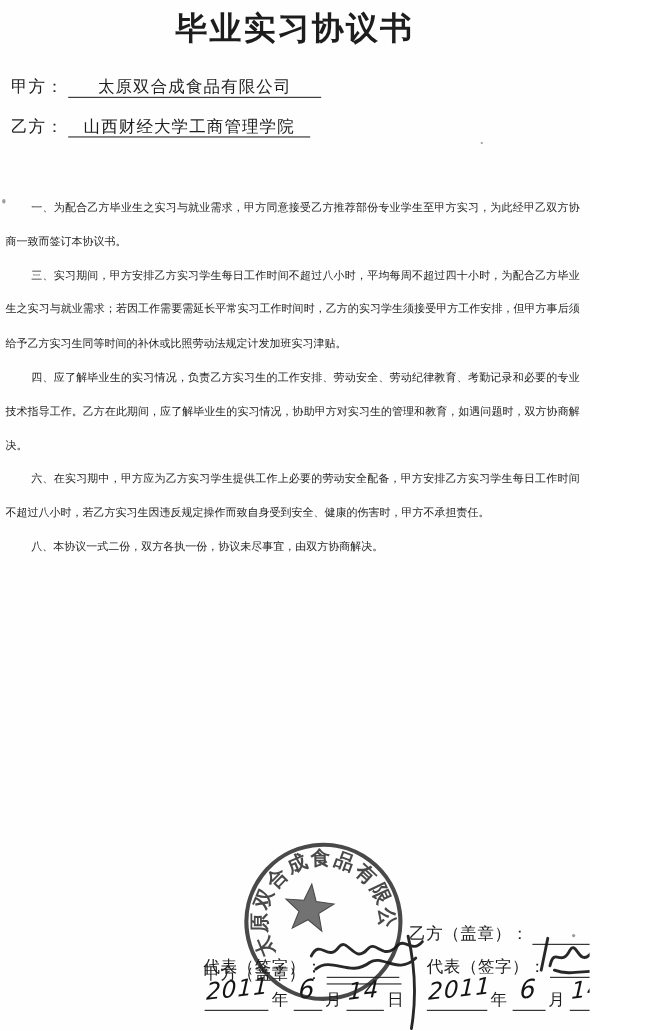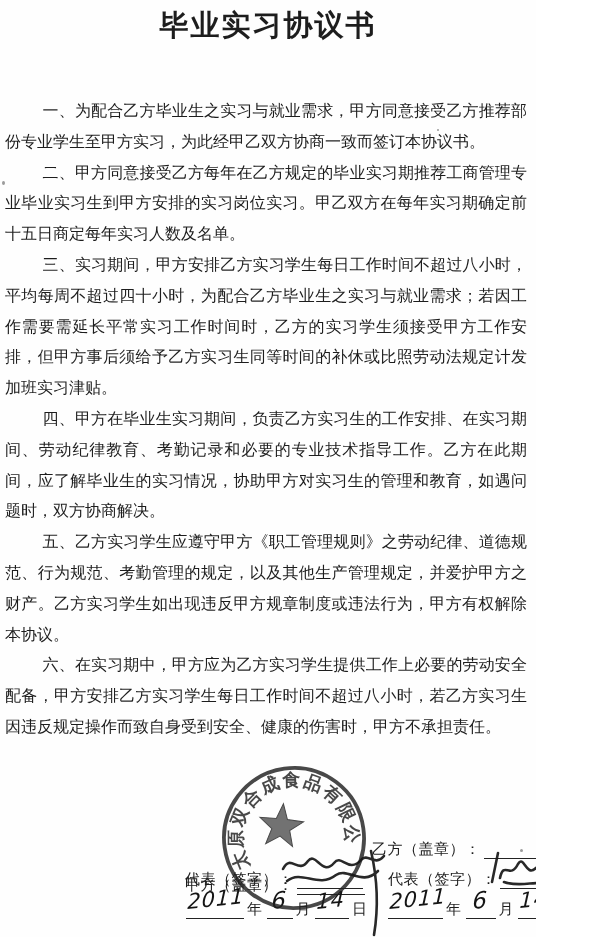--- a/index.html
+++ b/index.html
@@ -28,21 +28,21 @@
     text-align:center;
     height:18px;
     vertical-align:bottom;
     margin-left:4px;
     letter-spacing:1px;
   }
   .pline.a{ width:230px; }
   .pline.b{ width:220px; }
   .body{
     margin:50px 9px 0 5px;
-    font-size:16px;
+    font-size:10px;
     line-height:30.8px;
     text-align:justify;
   }
   .body p{ margin:0; text-indent:2.35em; }
   
   .sigrow{
     position:absolute;
     white-space:nowrap;
     font-size:15px;
     letter-spacing:0.5px;
@@ -76,28 +76,35 @@
     border-radius:50%;
   }
 </style>
 </head>
 <body>
 
 <div class="page">
 
   <h1 class="title">毕业实习协议书</h1>
 
+  <div class="parties">
+    <div class="party-row">
+      <span class="plabel">甲方：</span><span class="pline a"><span>太原双合成食品有限公司</span></span>
+    </div>
+    <div class="party-row">
+      <span class="plabel">乙方：</span><span class="pline b"><span>山西财经大学工商管理学院</span></span>
+    </div>
+  </div>
 
   <div class="body">
     <p>一、为配合乙方毕业生之实习与就业需求，甲方同意接受乙方推荐部份专业学生至甲方实习，为此经甲乙双方协商一致而签订本协议书。</p>
-    <p>二、甲方同意接受乙方每年在乙方规定的毕业实习期推荐工商管理专业毕业实习生到甲方安排的实习岗位实习。甲乙双方在每年实习期确定前十五日商定每年实习人数及名单。</p>
     <p>三、实习期间，甲方安排乙方实习学生每日工作时间不超过八小时，平均每周不超过四十小时，为配合乙方毕业生之实习与就业需求；若因工作需要需延长平常实习工作时间时，乙方的实习学生须接受甲方工作安排，但甲方事后须给予乙方实习生同等时间的补休或比照劳动法规定计发加班实习津贴。</p>
-    <p>四、甲方在毕业生实习期间，负责乙方实习生的工作安排、在实习期间、劳动纪律教育、考勤记录和必要的专业技术指导工作。乙方在此期间，应了解毕业生的实习情况，协助甲方对实习生的管理和教育，如遇问题时，双方协商解决。</p>
-    <p>五、乙方实习学生应遵守甲方《职工管理规则》之劳动纪律、道德规范、行为规范、考勤管理的规定，以及其他生产管理规定，并爱护甲方之财产。乙方实习学生如出现违反甲方规章制度或违法行为，甲方有权解除本协议。</p>
+    <p>四、应了解毕业生的实习情况，负责乙方实习生的工作安排、劳动安全、劳动纪律教育、考勤记录和必要的专业技术指导工作。乙方在此期间，应了解毕业生的实习情况，协助甲方对实习生的管理和教育，如遇问题时，双方协商解决。</p>
     <p>六、在实习期中，甲方应为乙方实习学生提供工作上必要的劳动安全配备，甲方安排乙方实习学生每日工作时间不超过八小时，若乙方实习生因违反规定操作而致自身受到安全、健康的伤害时，甲方不承担责任。</p>
+    <p>八、本协议一式二份，双方各执一份，协议未尽事宜，由双方协商解决。</p>
   </div>
 
   <div class="sigrow" style="left:185px;top:876px;">
     <span>甲方（盖章）：</span><span class="blank" style="width:68px"></span>
   </div>
   <div class="sigrow" style="left:185px;top:870px;">
     <span>代表（签字）：</span><span class="blank" style="width:66px"></span>
   </div>
   <div class="sigrow" style="left:183px;top:900px;">
     <span class="blank" style="width:58px"><i class="hand" style="font-size:21px">2011</i></span><span class="suffix">年</span><span class="blank" style="width:26px"><i class="hand" style="font-size:23px;left:4px;top:-15px">6</i></span><span class="suffix">月</span><span class="blank" style="width:34px"><i class="hand" style="font-size:21px">14</i></span><span class="suffix">日</span>

